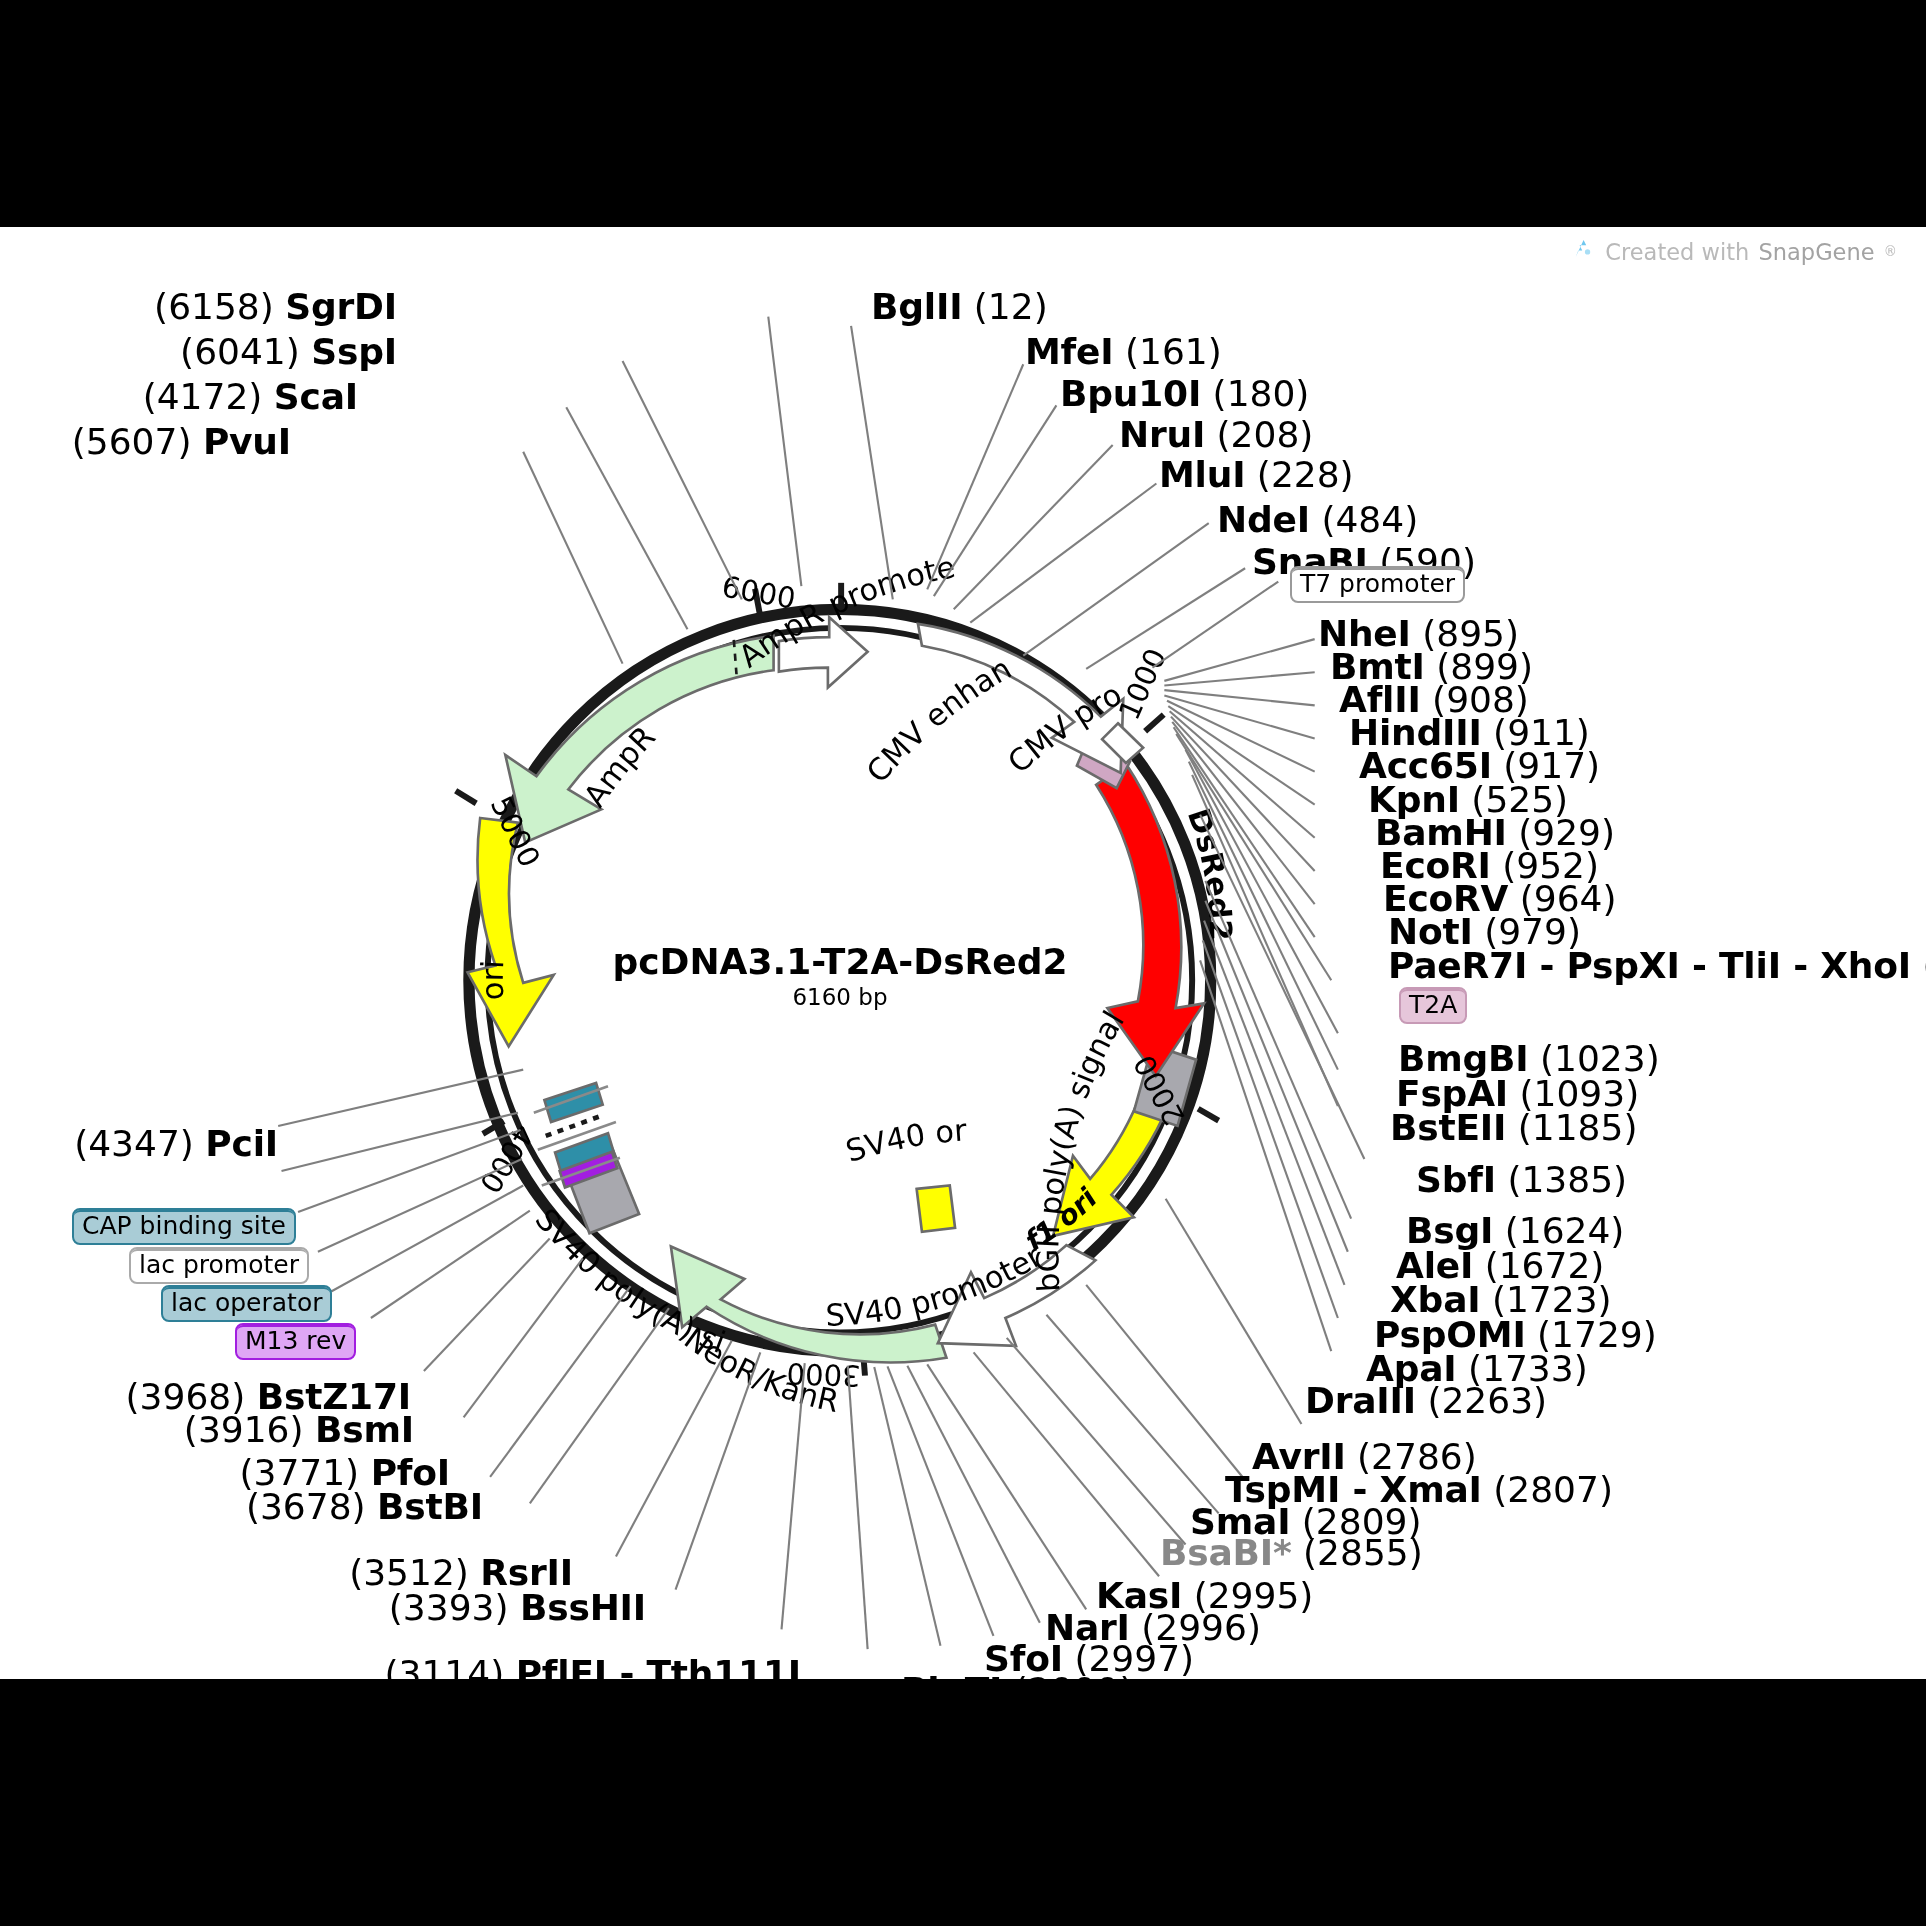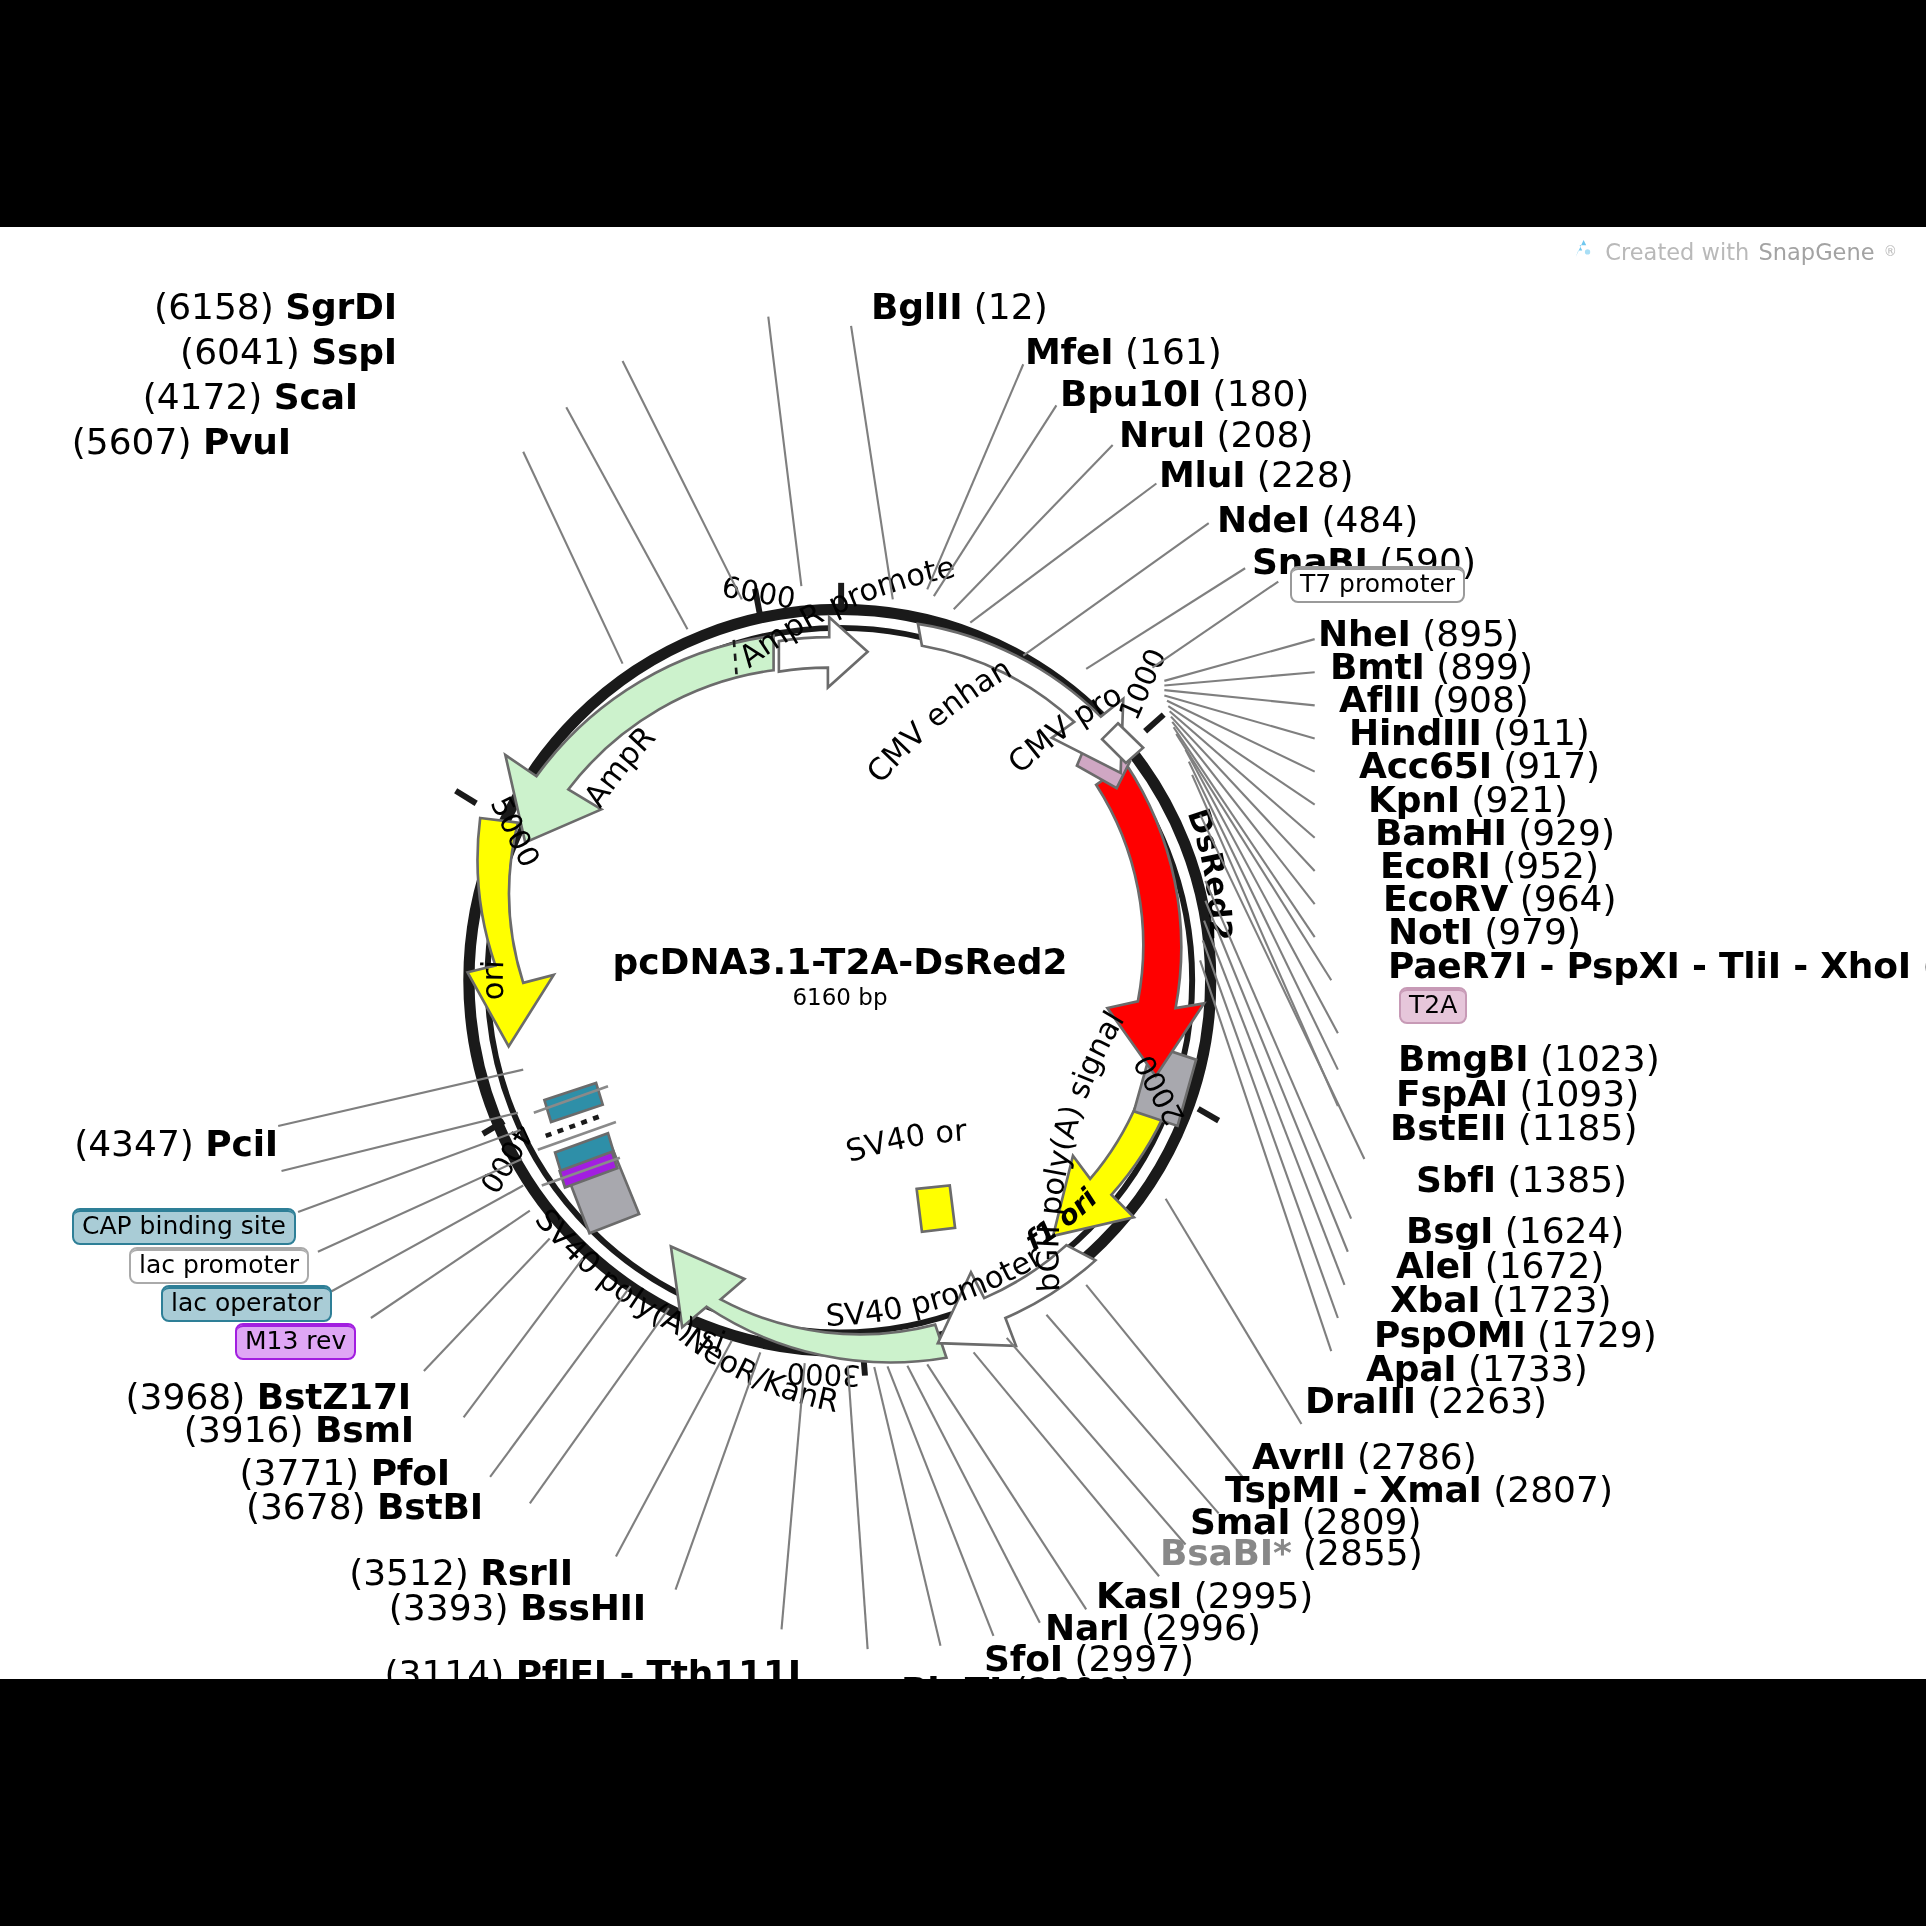--- a/index.html
+++ b/index.html
@@ -288,21 +288,21 @@
   <div class="lbl enz" style="left:1339px;top:682px;">
     <b>AflII</b> <span class="pos">(908)</span>
   </div>
   <div class="lbl enz" style="left:1349px;top:715px;">
     <b>HindIII</b> <span class="pos">(911)</span>
   </div>
   <div class="lbl enz" style="left:1359px;top:748px;">
     <b>Acc65I</b> <span class="pos">(917)</span>
   </div>
   <div class="lbl enz" style="left:1368px;top:782px;">
-    <b>KpnI</b> <span class="pos">(921)</span>
+    <b>KpnI</b> <span class="pos">(525)</span>
   </div>
   <div class="lbl enz" style="left:1375px;top:815px;">
     <b>BamHI</b> <span class="pos">(929)</span>
   </div>
   <div class="lbl enz" style="left:1380px;top:848px;">
     <b>EcoRI</b> <span class="pos">(952)</span>
   </div>
   <div class="lbl enz" style="left:1383px;top:881px;">
     <b>EcoRV</b> <span class="pos">(964)</span>
   </div>

